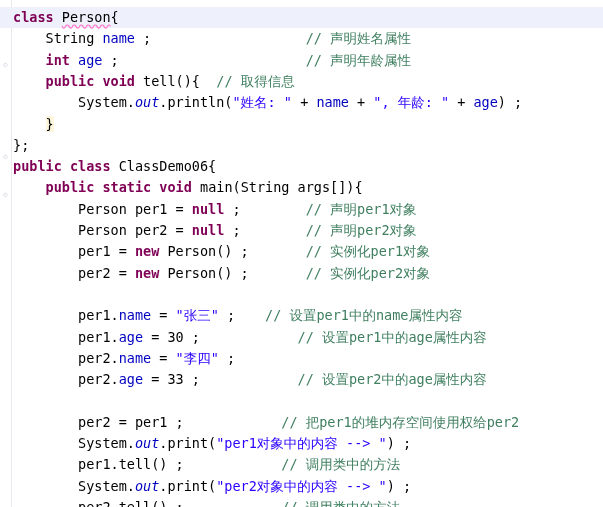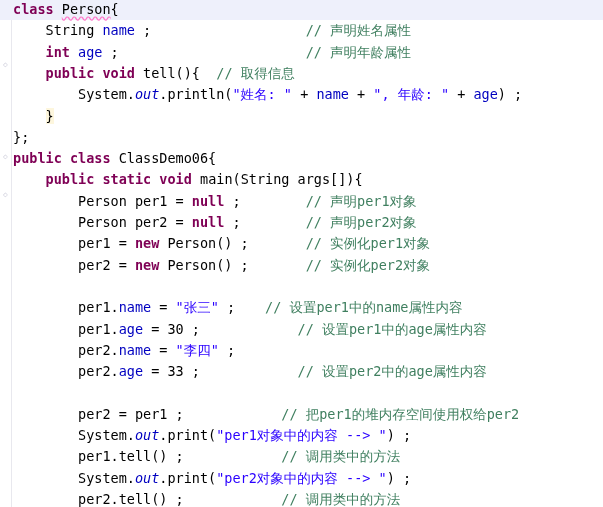--- a/index.html
+++ b/index.html
@@ -32,21 +32,21 @@
     width: 9px;
     height: 9px;
     color: #a9a9c0;
     font-size: 8px;
     line-height: 9px;
     text-align: center;
     opacity: 0.55;
   }
   .code-area {
     position: absolute;
-    left: 0; top: 0;
+    left: 0; top: 8px;
     width: 603px;
     height: 389px;
     white-space: pre;
   }
   .line {
     position: absolute;
     left: 0;
     width: 603px;
     height: 21.3px;
     white-space: pre;

